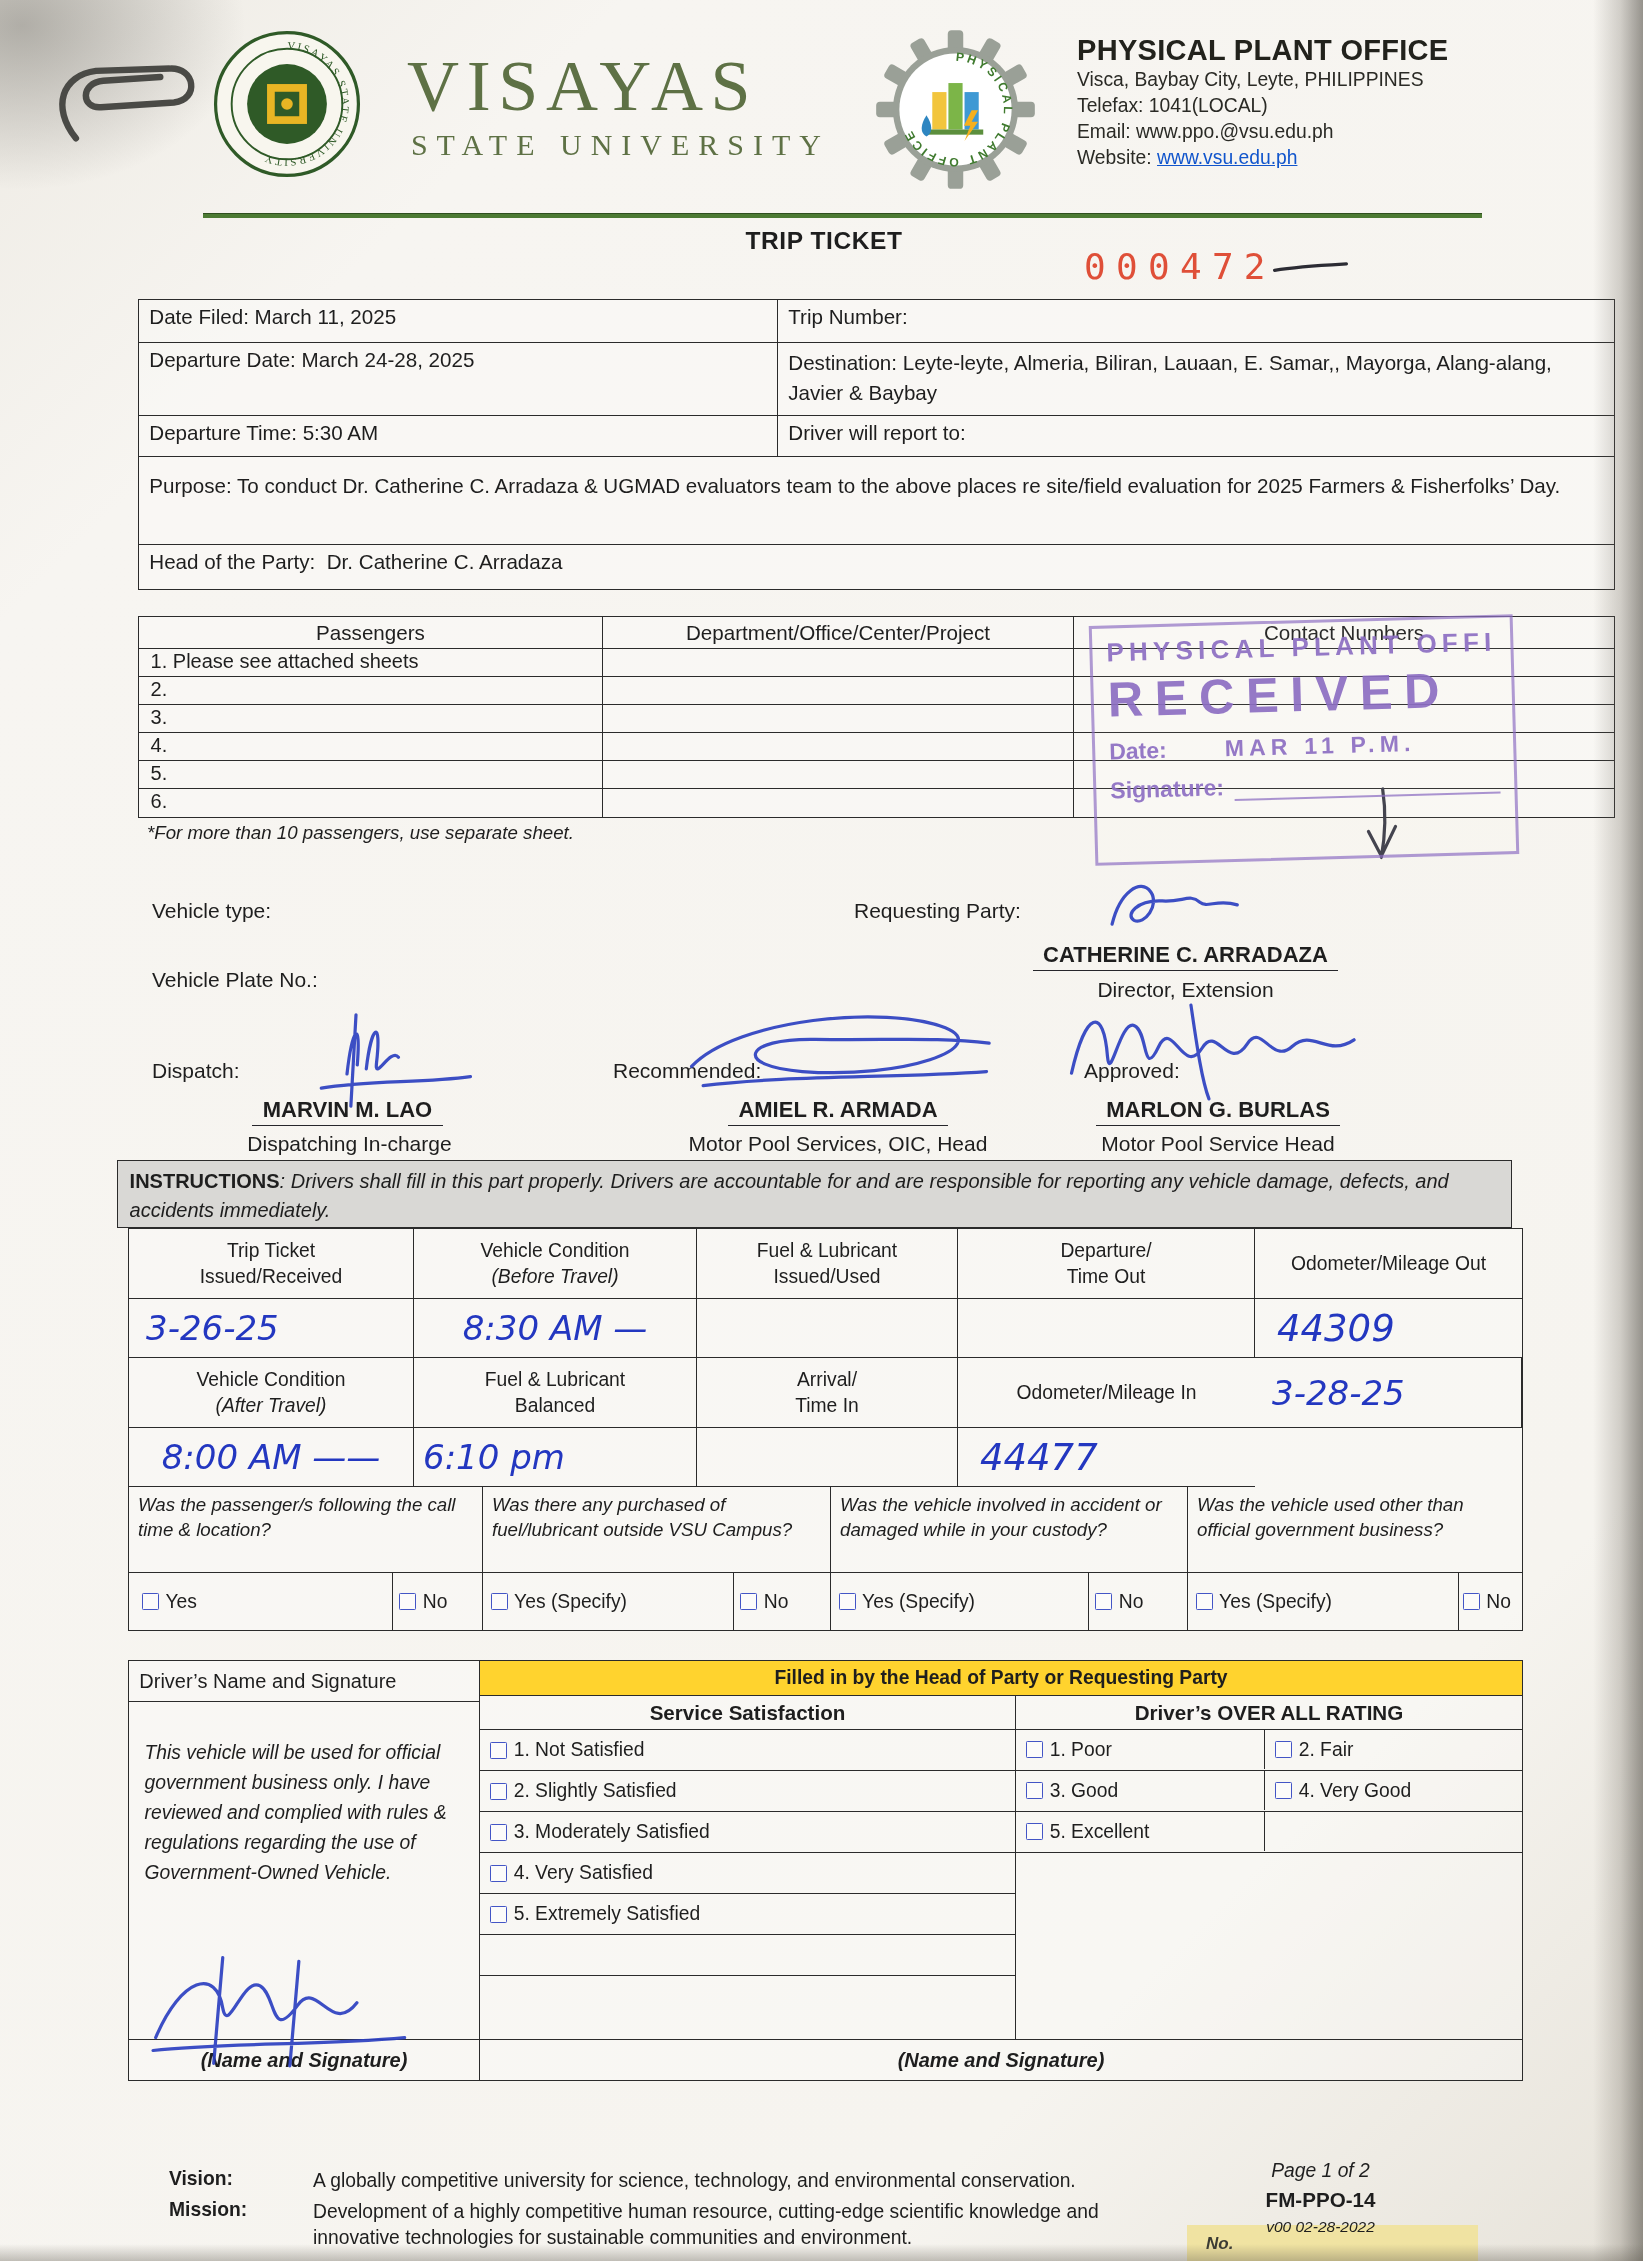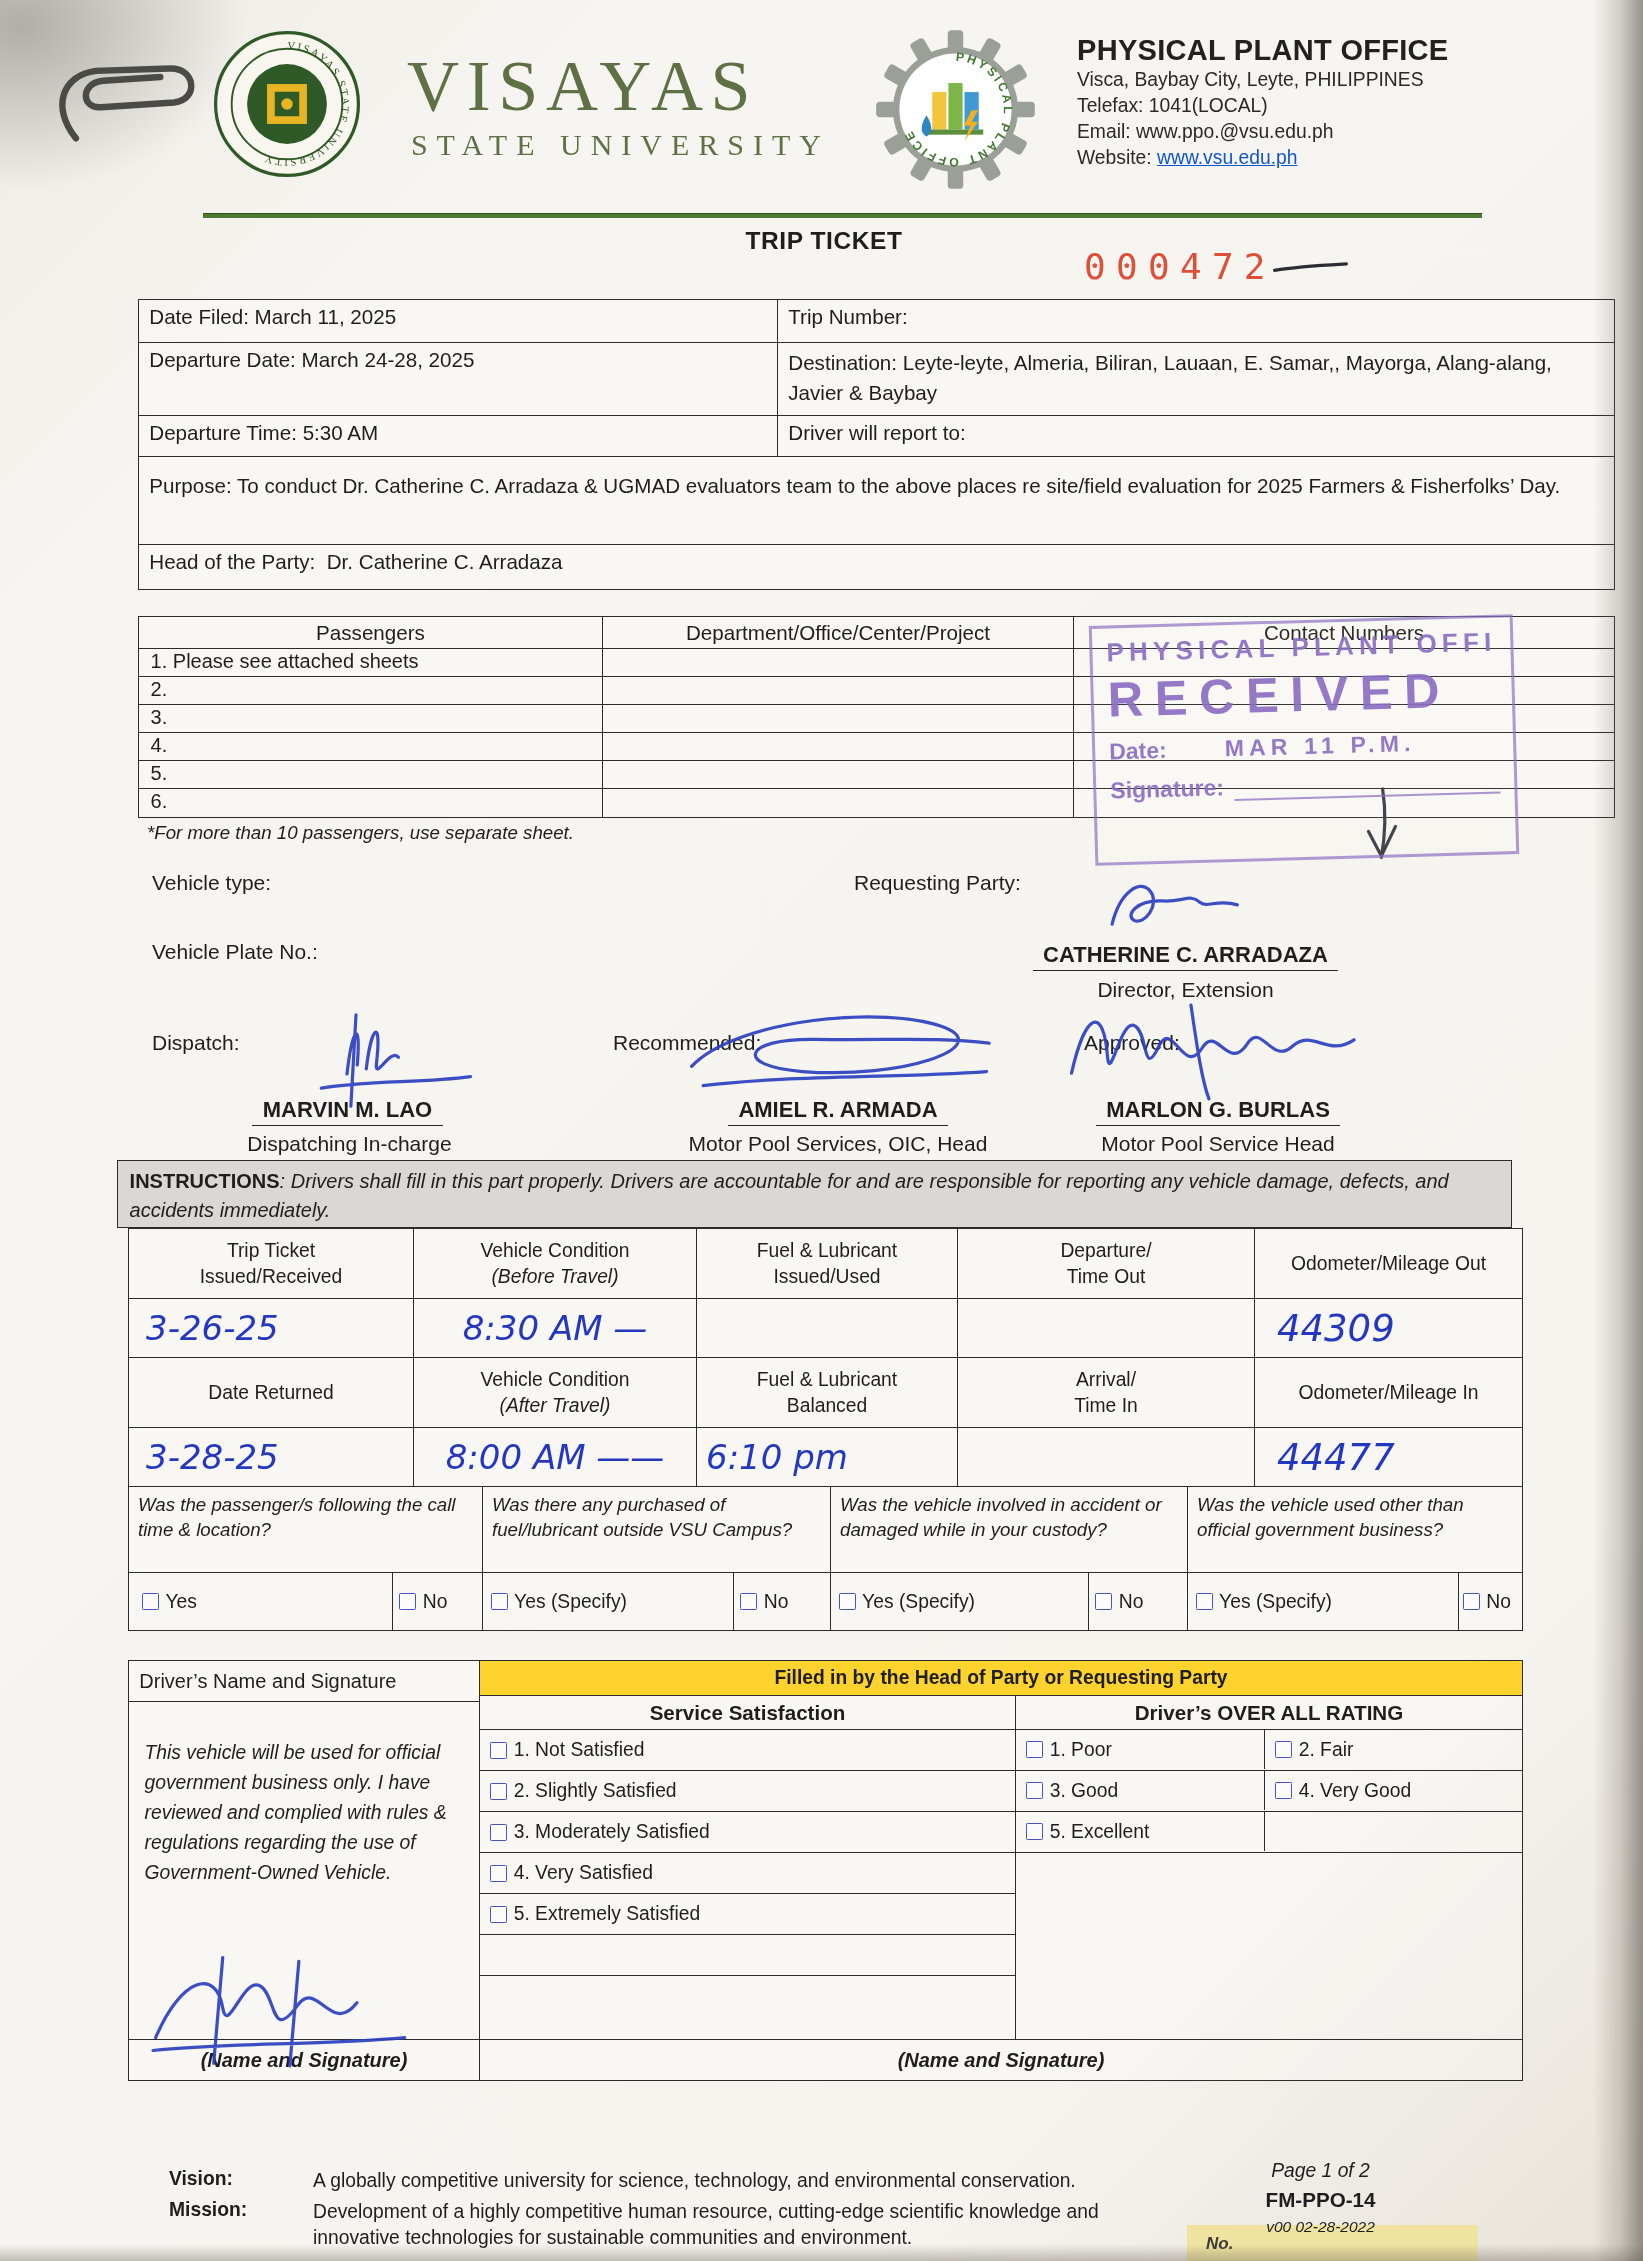--- a/index.html
+++ b/index.html
@@ -31,21 +31,21 @@
   .ticket-no{font-family:"DejaVu Sans Mono",monospace;font-size:36px;color:#df4f38;letter-spacing:10.3px;}
   
   .stamp{color:#8d6fc3;border:3.2px solid rgba(141,111,195,.75);padding:9px 14px;box-sizing:border-box;
          opacity:.92;z-index:5;background:rgba(250,248,244,.06);}
   .stamp-line1{font-size:26px;font-weight:bold;letter-spacing:5.2px;white-space:nowrap;overflow:hidden;}
   .stamp-received{font-size:49px;font-weight:bold;letter-spacing:11.6px;margin-top:2.6px;white-space:nowrap;overflow:hidden;}
   .stamp-row{display:flex;align-items:flex-end;font-size:23px;font-weight:bold;margin-top:11.6px;}
   .stamp-dateval{margin-left:58px;letter-spacing:5.2px;}
   .stamp-ul{flex:1;border-bottom:2.6px solid rgba(141,111,195,.8);height:22px;margin-left:10.3px;}
   
-  .lbl{font-size:21px;}
+  .lbl{font-size:21px;margin-top:28px;}
   .name{font-size:22px;font-weight:bold;text-align:center;}
   .sub-title{font-size:21px;}
   
   .instructions{background:#d9d8d5;border:1.9px solid #2b2b2b;box-sizing:border-box;
                 padding:6.4px 11.6px;font-size:20px;line-height:1.45;}
   
   .loghead{display:flex;flex-direction:column;align-items:center;justify-content:center;
            text-align:center;font-size:19.3px;line-height:1.3;}
   .handcell{display:flex;align-items:center;font-size:34px;}
   .q{font-size:18.7px;font-style:italic;line-height:1.3;padding:6.4px 9px;}
@@ -272,23 +272,20 @@
         <div>Odometer/Mileage Out</div>
       </div>
 
       <div class="handcell hand br bb" style="padding-left:17px;">3-26-25</div>
       <div class="handcell hand br bb" style="justify-content:center;">8:30 AM —</div>
       <div class="handcell hand br bb"></div>
       <div class="handcell hand br bb"></div>
       <div class="handcell hand bb" style="font-size:37px;padding-left:22px;">44309</div>
 
       <div class="loghead br bb">
-        <div>Date Returned</div>
-      </div>
-      <div class="loghead br bb">
         <div>Vehicle Condition</div>
         <div class="ital">(After Travel)</div>
       </div>
       <div class="loghead br bb">
         <div>Fuel &amp; Lubricant</div>
         <div>Balanced</div>
       </div>
       <div class="loghead br bb">
         <div>Arrival/</div>
         <div>Time In</div>

